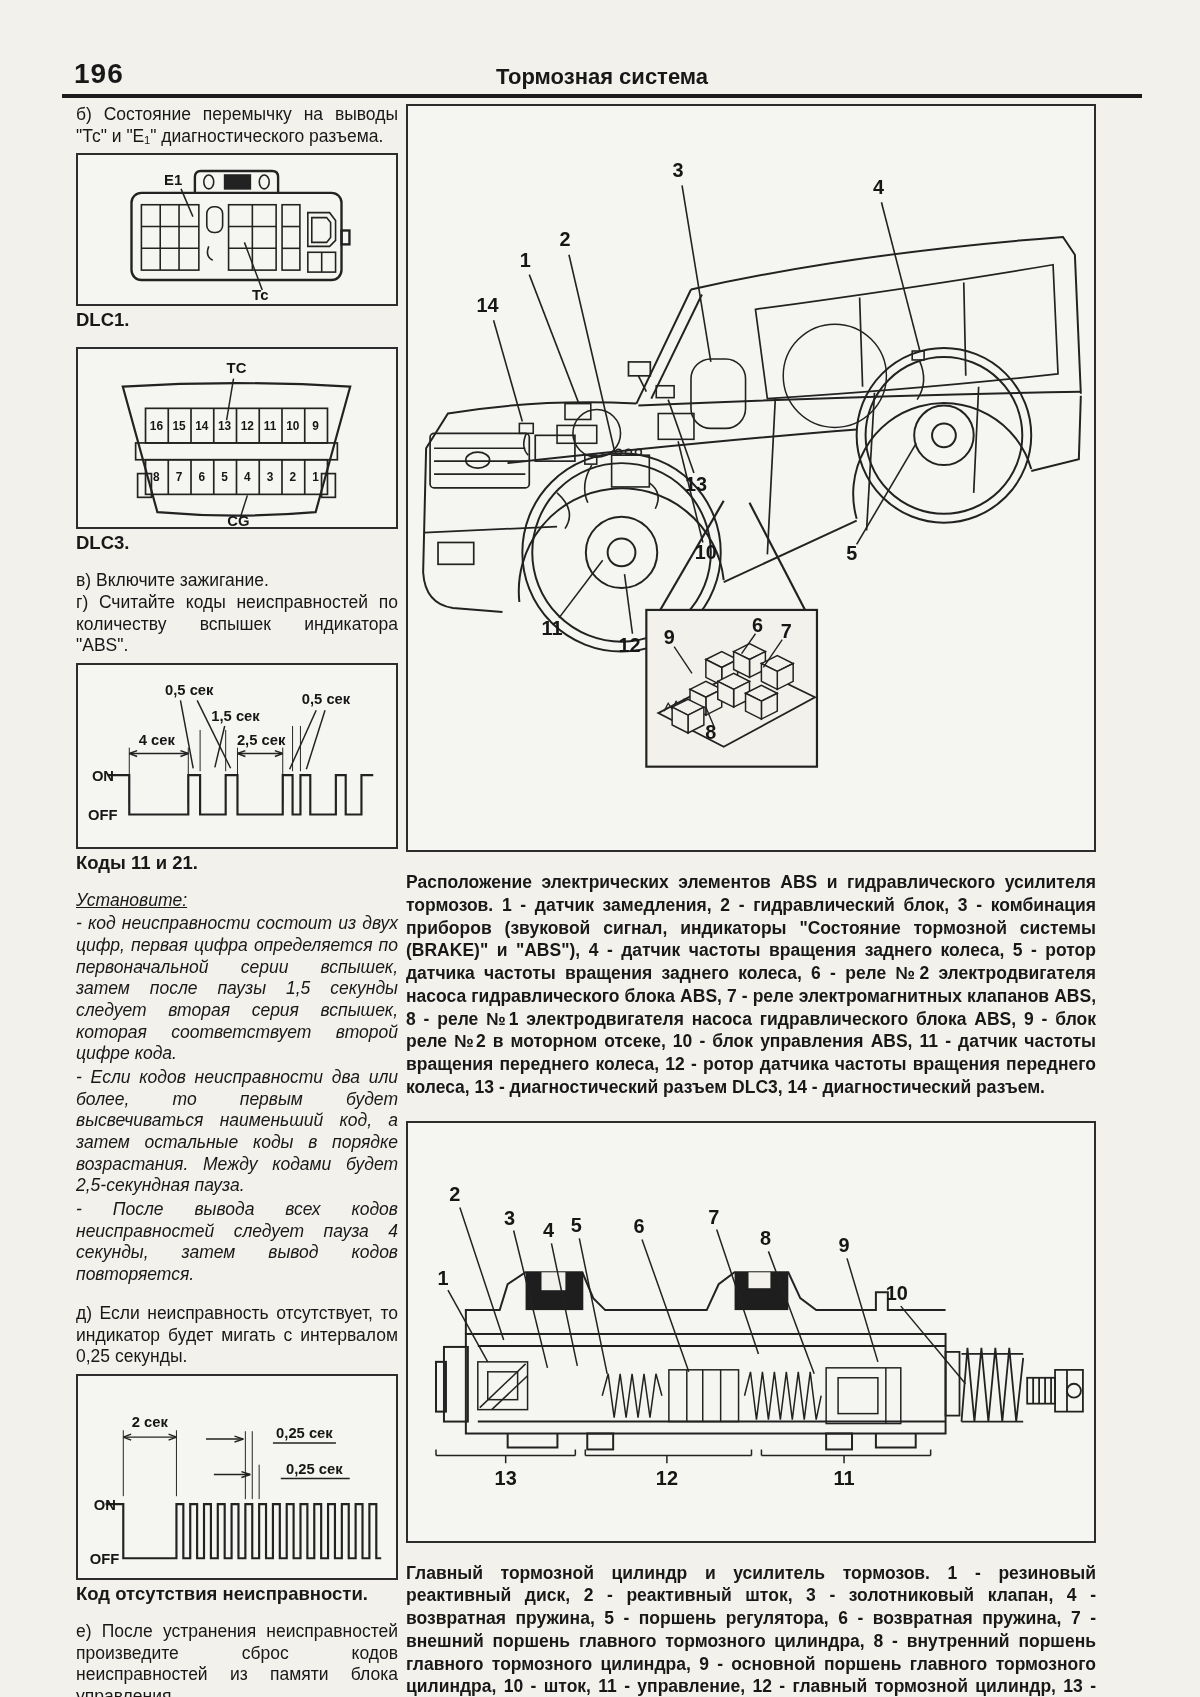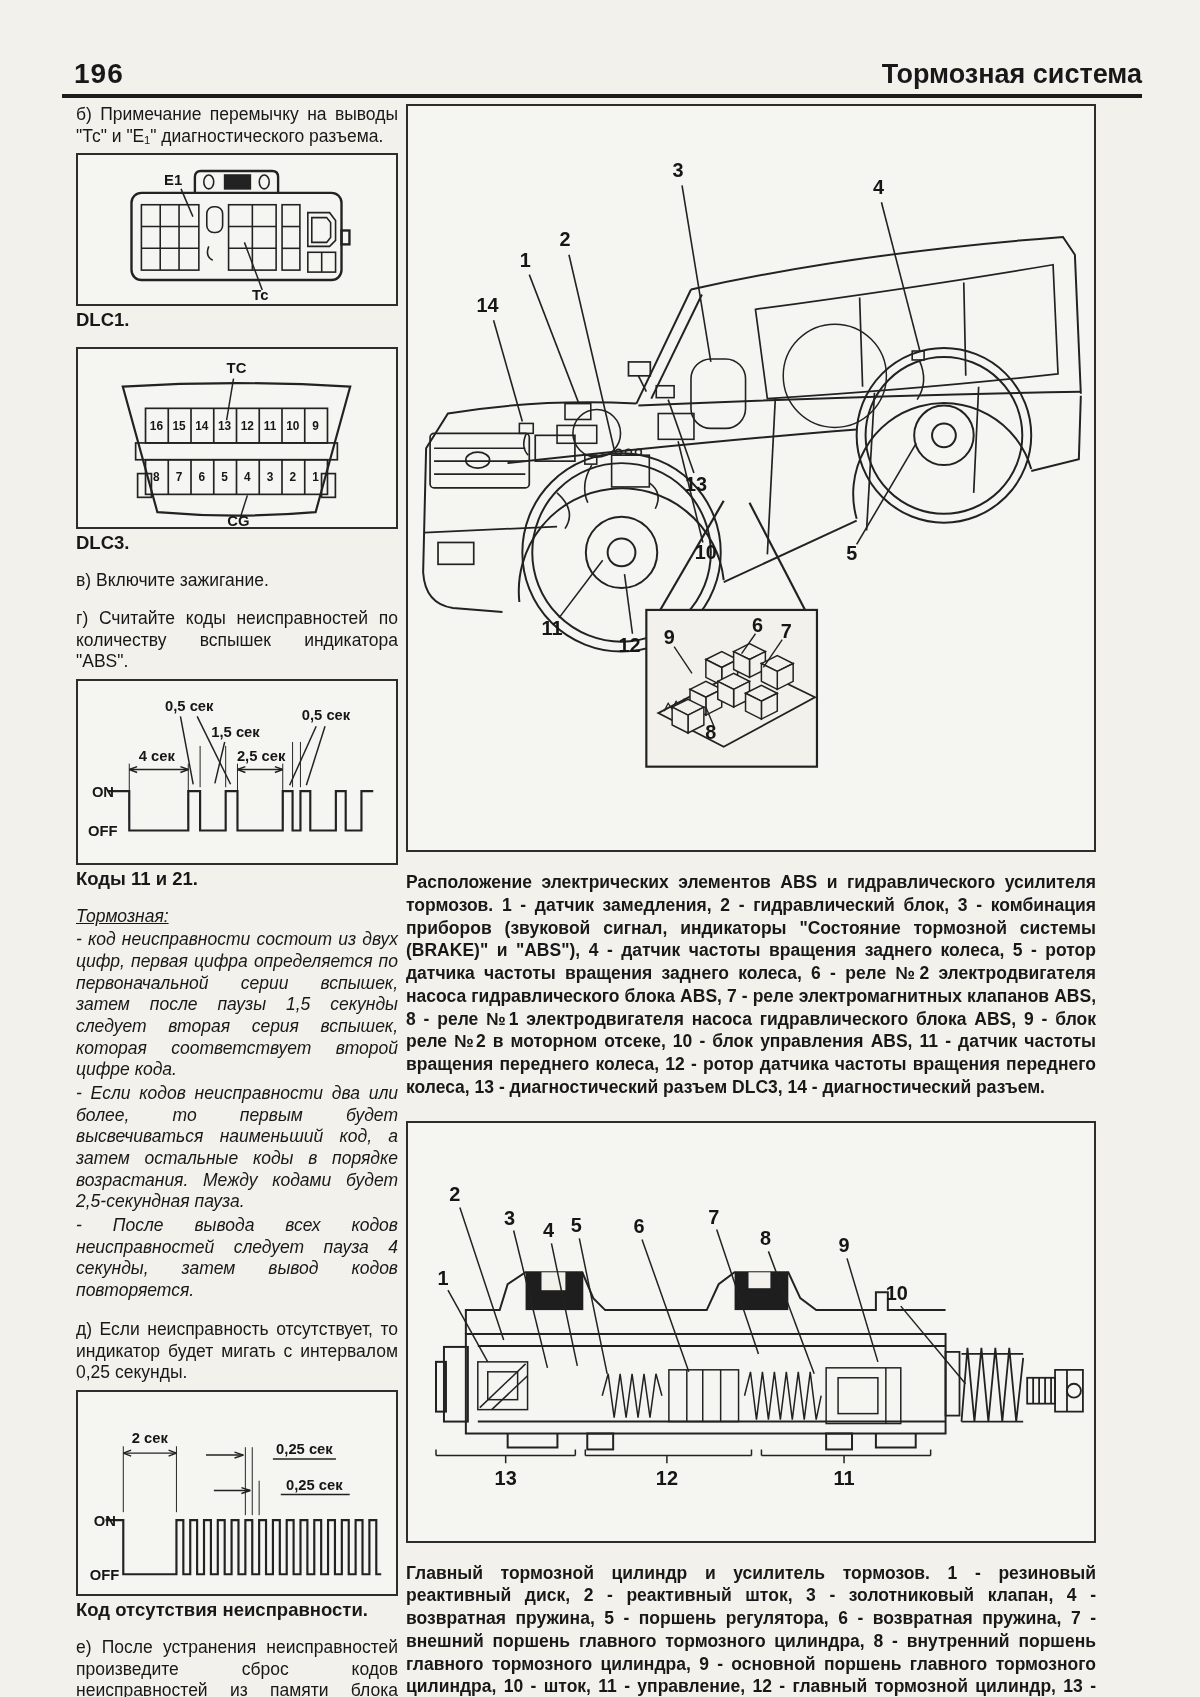--- a/index.html
+++ b/index.html
@@ -1,21 +1,21 @@
 <!DOCTYPE html>
 <html><head>
 <meta charset="utf-8">
 <style>
   html,body{margin:0;padding:0;background:#cfcdc8;}
   .page{position:relative;width:1200px;height:1697px;margin:0 auto;background:#f2f1ec;
         font-family:"Liberation Sans",sans-serif;color:#181818;overflow:hidden;}
   .header{position:absolute;left:62px;right:58px;top:50px;height:44px;
           border-bottom:4px solid #1c1c1d;}
   .page-num{position:absolute;left:12px;bottom:4px;font-size:28px;font-weight:700;letter-spacing:1px;}
-  .page-title{position:absolute;left:0;right:0;bottom:4px;text-align:right;font-size:27px;font-weight:700;}
+  .page-title{position:absolute;left:0;right:0;bottom:4px;text-align:center;font-size:22px;font-weight:700;}
   .col-left{position:absolute;left:76px;top:104px;width:322px;}
   .col-right{position:absolute;left:406px;top:104px;width:690px;}
   p.step{font-size:17.5px;line-height:1.24;text-align:justify;margin:0 0 6px;}
   p.note{font-size:17.5px;line-height:1.24;text-align:justify;margin:0 0 2px;font-style:italic;}
   .note-head{font-size:17.5px;font-style:italic;text-decoration:underline;margin:8px 0 2px;}
   .fig{border:2.5px solid #2d2d2e;margin:6px 0 2px;background:rgba(255,255,255,.28);}
   .fig svg{display:block;}
   .fig-label{font-weight:700;font-size:18.5px;margin:3px 0 16px;}
   .caption{font-weight:700;font-size:17.5px;line-height:1.3;text-align:justify;margin:19px 0 0;}
   .callout{font-weight:700;font-size:20px;fill:#161616;}
@@ -29,21 +29,21 @@
 
 <div class="page">
 
   <div class="header">
     <div class="page-num">196</div>
     <div class="page-title">Тормозная система</div>
   </div>
 
   <div class="col-left">
 
-    <p class="step">б) Примечание перемычку на выводы "Тс" и "Е₁" диагностического разъема.</p>
+    <p class="step">б) Состояние перемычку на выводы "Тс" и "Е₁" диагностического разъема.</p>
 
     <div class="fig">
       <svg viewBox="0 0 320 150" width="317" height="149">
         <g class="ln" stroke-width="2.4">
           <rect x="54" y="38" width="212" height="88" rx="10"></rect>
           <path d="M118,38 V22 Q118,16 124,16 H196 Q202,16 202,22 V38"></path>
           <rect x="266" y="76" width="8" height="14"></rect>
         </g>
         <g class="ln" stroke-width="1.6">
           <ellipse cx="132" cy="27" rx="5" ry="7"></ellipse>
@@ -127,21 +127,21 @@
           <text class="pin-num" text-anchor="middle" x="148" y="134">5</text>
           <text class="pin-num" text-anchor="middle" x="171" y="134">4</text>
           <text class="pin-num" text-anchor="middle" x="194" y="134">3</text>
           <text class="pin-num" text-anchor="middle" x="217" y="134">2</text>
           <text class="pin-num" text-anchor="middle" x="240" y="134">1</text>
         </g>
       </svg>
     </div>
     <div class="fig-label">DLC3.</div>
 
-    <p class="step" style="margin-bottom:16px">в) Включите зажигание.</p>
+    <p class="step" style="margin-bottom:0">в) Включите зажигание.</p>
     <p class="step">г) Считайте коды неисправностей по количеству вспышек индикатора "ABS".</p>
 
     <div class="fig">
       <svg viewBox="0 0 322 185" width="317" height="182">
         <g class="ln" stroke-width="2.2">
           <path d="M30,112 H52 V152 H112 V112 H124 V152 H150 V112 H162 V152 H208 V112 H218 V152 H226 V112 H236 V152 H262 V112 H272 V152 H288 V112 H300"></path>
         </g>
         <g class="ln" stroke-width="1">
           <line x1="52" y1="142" x2="52" y2="84"></line>
             <line x1="112" y1="142" x2="112" y2="84"></line>
@@ -167,21 +167,21 @@
         <text x="160" y="57" class="wave-label" text-anchor="middle">1,5 сек</text>
         <text x="252" y="40" class="wave-label" text-anchor="middle">0,5 сек</text>
         <text x="80" y="81" class="wave-label" text-anchor="middle">4 сек</text>
         <text x="186" y="81" class="wave-label" text-anchor="middle">2,5 сек</text>
         <text x="14" y="118" class="wave-label">ON</text>
         <text x="10" y="158" class="wave-label">OFF</text>
       </svg>
     </div>
     <div class="fig-label">Коды 11 и 21.</div>
 
-    <div class="note-head">Тормозная:</div>
+    <div class="note-head">Установите:</div>
     <p class="note">- код неисправности состоит из двух цифр, первая цифра определяется по первоначальной серии вспышек, затем после паузы 1,5 секунды следует вторая серия вспышек, которая соответствует второй цифре кода.</p>
     <p class="note">- Если кодов неисправности два или более, то первым будет высвечиваться наименьший код, а затем остальные коды в порядке возрастания. Между кодами будет 2,5-секундная пауза.</p>
     <p class="note">- После вывода всех кодов неисправностей следует пауза 4 секунды, затем вывод кодов повторяется.</p>
     <p class="step" style="margin-top:17px">д) Если неисправность отсутствует, то индикатор будет мигать с интервалом 0,25 секунды.</p>
 
     <div class="fig">
       <svg viewBox="0 0 322 205" width="317" height="202">
         <g class="ln" stroke-width="2.2">
           <path d="M28,130 H46 V185 H100 V130 H107 V185 H114 V130 H121 V185 H128 V130 H135 V185 H142 V130 H149 V185 H156 V130 H163 V185 H170 V130 H177 V185 H184 V130 H191 V185 H198 V130 H205 V185 H212 V130 H219 V185 H226 V130 H233 V185 H240 V130 H247 V185 H254 V130 H261 V185 H268 V130 H275 V185 H282 V130 H289 V185 H296 V130 H303 V185 H308"></path>
         </g>

